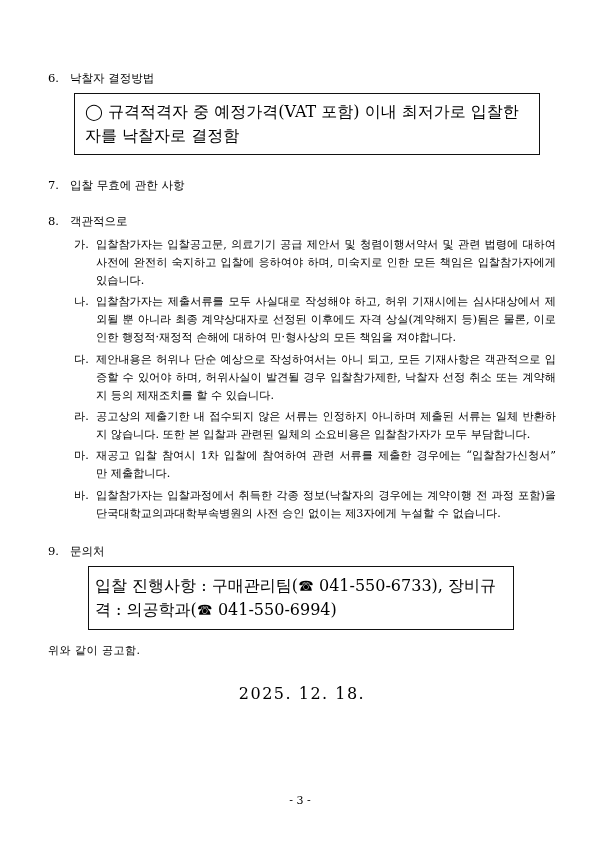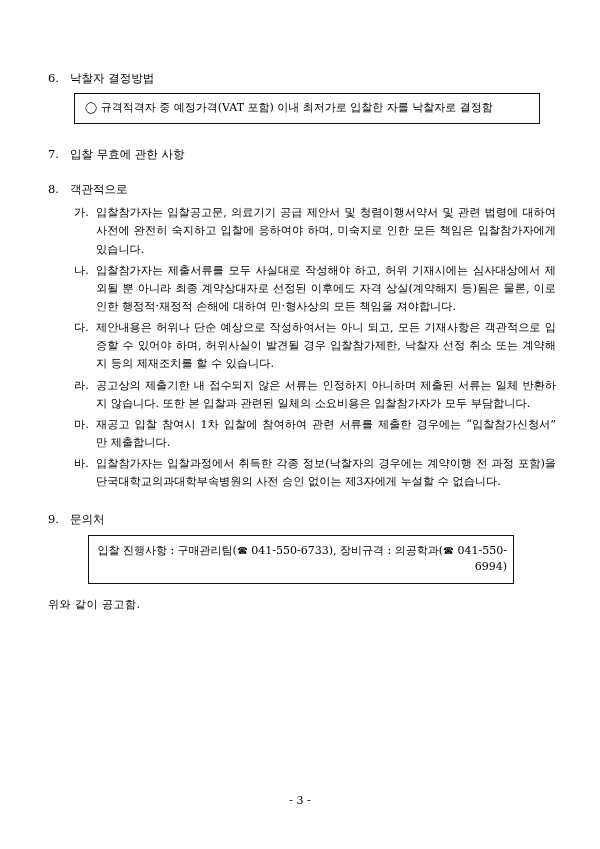--- a/index.html
+++ b/index.html
@@ -44,28 +44,28 @@
     text-align: left;
   }
   .sec-title {
     flex: 1;
   }
   .boxed {
     border: 1px solid #111;
     margin-left: 26px;
     margin-right: 16px;
     padding: 6px 10px;
-    font-size: 11px;
+    font-size: 16px;
     line-height: 1.5;
     box-sizing: border-box;
   }
   .boxed.inquiry {
     margin-left: 40px;
     margin-right: 42px;
-    text-align: right;
+    text-align: left;
     padding: 7px 6px;
   }
   .body-para {
     margin-left: 26px;
     font-size: 11.2px;
     line-height: 1.62;
     text-align: justify;
   }
   .sub-list {
     margin-left: 26px;
@@ -168,16 +168,17 @@
 
     <div class="section" style="margin-top:20px;">
       <div class="sec-head">
         <span class="sec-num">9.</span>
         <span class="sec-title">문의처</span>
       </div>
       <div class="boxed inquiry">입찰 진행사항 : 구매관리팀(☎ 041-550-6733), 장비규격 : 의공학과(☎ 041-550-6994)</div>
     </div>
 
     <div class="closing">위와 같이 공고함.</div>
+    <div class="date">2025. 12. 18.</div>
   </div>
 
   <div class="page-num">- 3 -</div>
 </div>
 
 </body></html>

